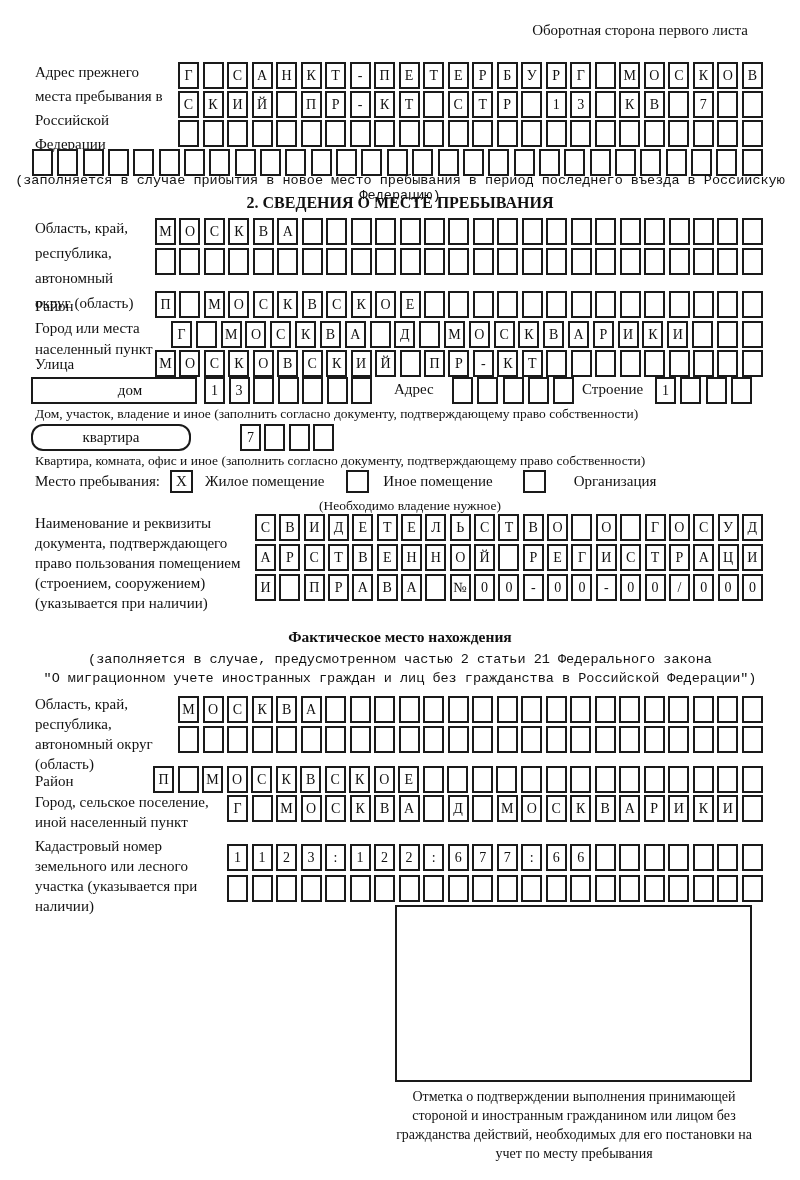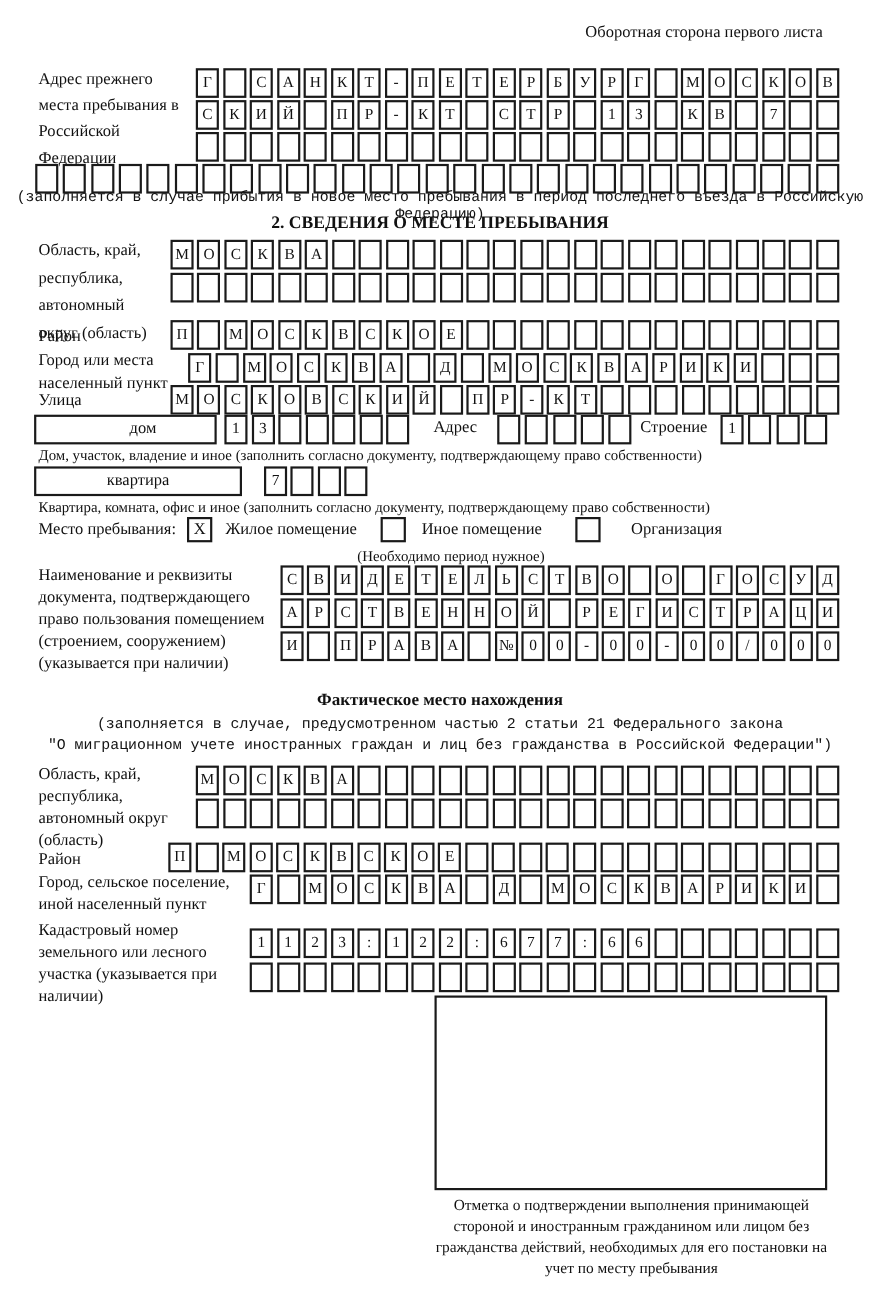--- a/index.html
+++ b/index.html
@@ -314,39 +314,39 @@
     </div>
   <div class="abs inline-label" style="left:582px; top:381px;">Строение</div>
   <div class="cellrow" style="left:655px; top:377px; width:97px;">
       <div class="cell">1</div>
       <div class="cell"></div>
       <div class="cell"></div>
       <div class="cell"></div>
     </div>
   <div class="abs" style="left:35px; top:406px; font-size:13.5px;">Дом, участок, владение и иное (заполнить согласно документу, подтверждающему право собственности)</div>
 
-  <div class="labelbox" style="left:31px; top:424px; width:189px;">квартира</div>
+  <div class="labelbox" style="left:31px; top:424px; width:160px;border-radius:12px;">квартира</div>
   <div class="cellrow" style="left:240px; top:424px; width:94px;">
       <div class="cell">7</div>
       <div class="cell"></div>
       <div class="cell"></div>
       <div class="cell"></div>
     </div>
   <div class="abs" style="left:35px; top:453px; font-size:13.5px;">Квартира, комната, офис и иное (заполнить согласно документу, подтверждающему право собственности)</div>
 
   <div class="abs" style="left:35px; top:470px; display:flex; align-items:center;">
     <span class="inline-label">Место пребывания:</span>
     <span class="checkbox" style="margin-left:10px;">X</span>
     <span class="inline-label" style="margin-left:12px;">Жилое помещение</span>
     <span class="checkbox" style="margin-left:22px;"></span>
     <span class="inline-label" style="margin-left:14px;">Иное помещение</span>
     <span class="checkbox" style="margin-left:30px;"></span>
     <span class="inline-label" style="margin-left:28px;">Организация</span>
   </div>
-  <div class="abs" style="left:300px; top:498px; width:220px; text-align:center; font-size:13.5px;">(Необходимо период нужное)</div>
+  <div class="abs" style="left:300px; top:498px; width:220px; text-align:center; font-size:13.5px;">(Необходимо владение нужное)</div>
 
   <div class="sidelabel" style="left:35px; top:513px; width:212px; line-height:20px;">Наименование и реквизиты документа, подтверждающего право пользования помещением (строением, сооружением) (указывается при наличии)</div>
   <div class="cellrow" style="left:255px; top:514px; width:508px;">
       <div class="cell">С</div>
       <div class="cell">В</div>
       <div class="cell">И</div>
       <div class="cell">Д</div>
       <div class="cell">Е</div>
       <div class="cell">Т</div>
       <div class="cell">Е</div>

